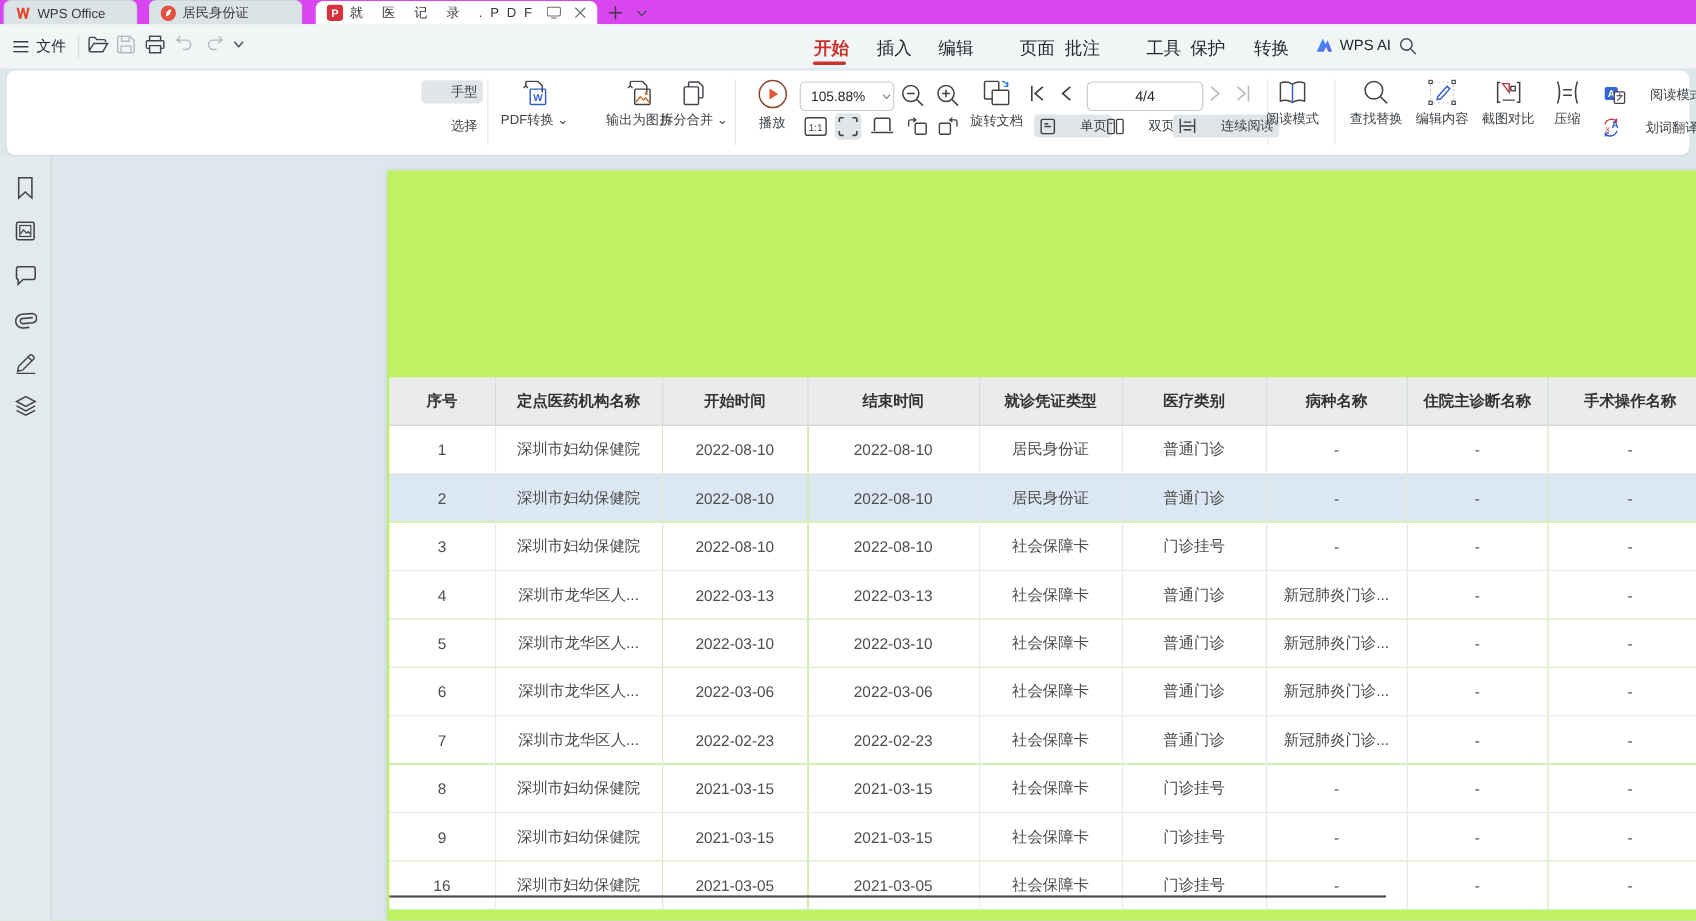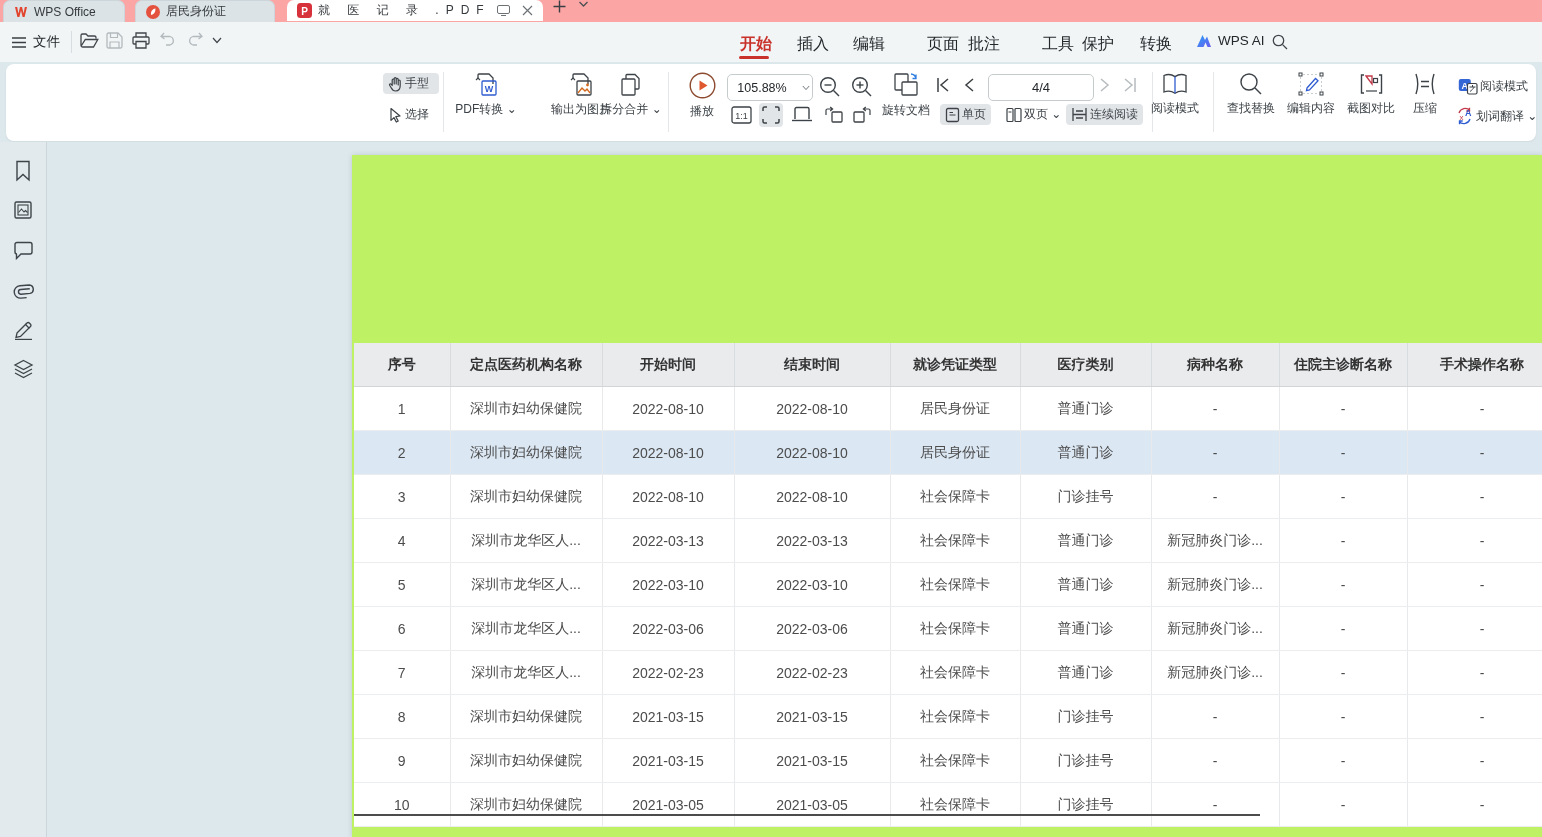--- a/index.html
+++ b/index.html
@@ -1,40 +1,40 @@
 <!DOCTYPE html>
 <html><head>
 <meta charset="utf-8">
 <style>
   html,body{margin:0;padding:0;}
   body{width:1542px;height:837px;position:relative;overflow:hidden;
        font-family:"Liberation Sans","DejaVu Sans",sans-serif;background:#dde8ec;}
   .abs{position:absolute;}
   
-  .tabbar{top:0;left:0;width:1542px;height:22px;background:#fca5a5;display:flex;align-items:flex-start;}
+  .tabbar{top:0;left:0;width:1542px;height:22px;background:#d946ef;display:flex;align-items:flex-end;}
   .tab{height:21px;display:flex;align-items:center;gap:6px;padding:0 10px;
        border-radius:7px 7px 0 0;font-size:12px;color:#35393c;white-space:nowrap;}
   .tab.inactive{background:#dbe3e7;margin-left:3px;border:1px solid #ccd6da;border-bottom:none;}
   .tab.active{background:#ffffff;}
   .tab .spread{letter-spacing:7px;}
   .tabctl{display:flex;align-items:center;color:#5b6165;}
   
   .menubar{top:22px;left:0;width:1542px;height:40px;background:#f2f5f6;}
   .menuitem{font-size:16px;color:#24282b;top:12px;cursor:default;}
   .menuitem.active{color:#c8322b;font-weight:bold;}
   .menu-underline{height:3px;background:#c8322b;border-radius:2px;top:34px;}
   .qbtn{color:#41464b;top:10px;}
   .qbtn.disabled{color:#b3babd;}
   
   .ribbon{top:64px;left:6px;width:1530px;height:77px;background:#ffffff;border-radius:8px;
           box-shadow:0 1px 2px rgba(60,70,80,.08);}
   .rdiv{width:1px;background:#e4e7e9;top:8px;height:60px;}
   .rlabel{font-size:12px;color:#3c4247;white-space:nowrap;}
   .stack{display:flex;flex-direction:column;align-items:center;gap:4px;color:#3c4247;}
-  .hbtn{display:flex;align-items:center;gap:2px;font-size:12px;color:#3c4247;padding:2px 5px;border-radius:4px;}
+  .hbtn{display:flex;align-items:center;gap:22px;font-size:12px;color:#3c4247;padding:2px 5px;border-radius:4px;}
   .selbg{background:#e2e5e8;border-radius:4px;}
   .combo{border:1px solid #c6cbce;border-radius:5px;background:#fff;display:flex;align-items:center;
          justify-content:center;gap:8px;font-size:12.5px;color:#24282b;}
   .combo input{border:none;outline:none;width:60px;text-align:center;font-size:12.5px;color:#24282b;
                font-family:"Liberation Sans",sans-serif;background:transparent;}
   .pginput{border:1px solid #c6cbce;border-radius:5px;text-align:center;font-size:13px;color:#24282b;
            outline:none;background:#fff;font-family:"Liberation Sans",sans-serif;}
   .chev{display:inline-block;width:8px;height:8px;}
   .navbtn{color:#3c4043;}
   .navbtn.disabled{color:#b7bcbf;}
@@ -552,21 +552,21 @@
           <td>深圳市妇幼保健院</td>
           <td>2021-03-15</td>
           <td>2021-03-15</td>
           <td>社会保障卡</td>
           <td>门诊挂号</td>
           <td>-</td>
           <td>-</td>
           <td>-</td>
         </tr>
         <tr>
-          <td>10</td>
+          <td>16</td>
           <td>深圳市妇幼保健院</td>
           <td>2021-03-05</td>
           <td>2021-03-05</td>
           <td>社会保障卡</td>
           <td>门诊挂号</td>
           <td>-</td>
           <td>-</td>
           <td>-</td>
         </tr>
       </tbody>

